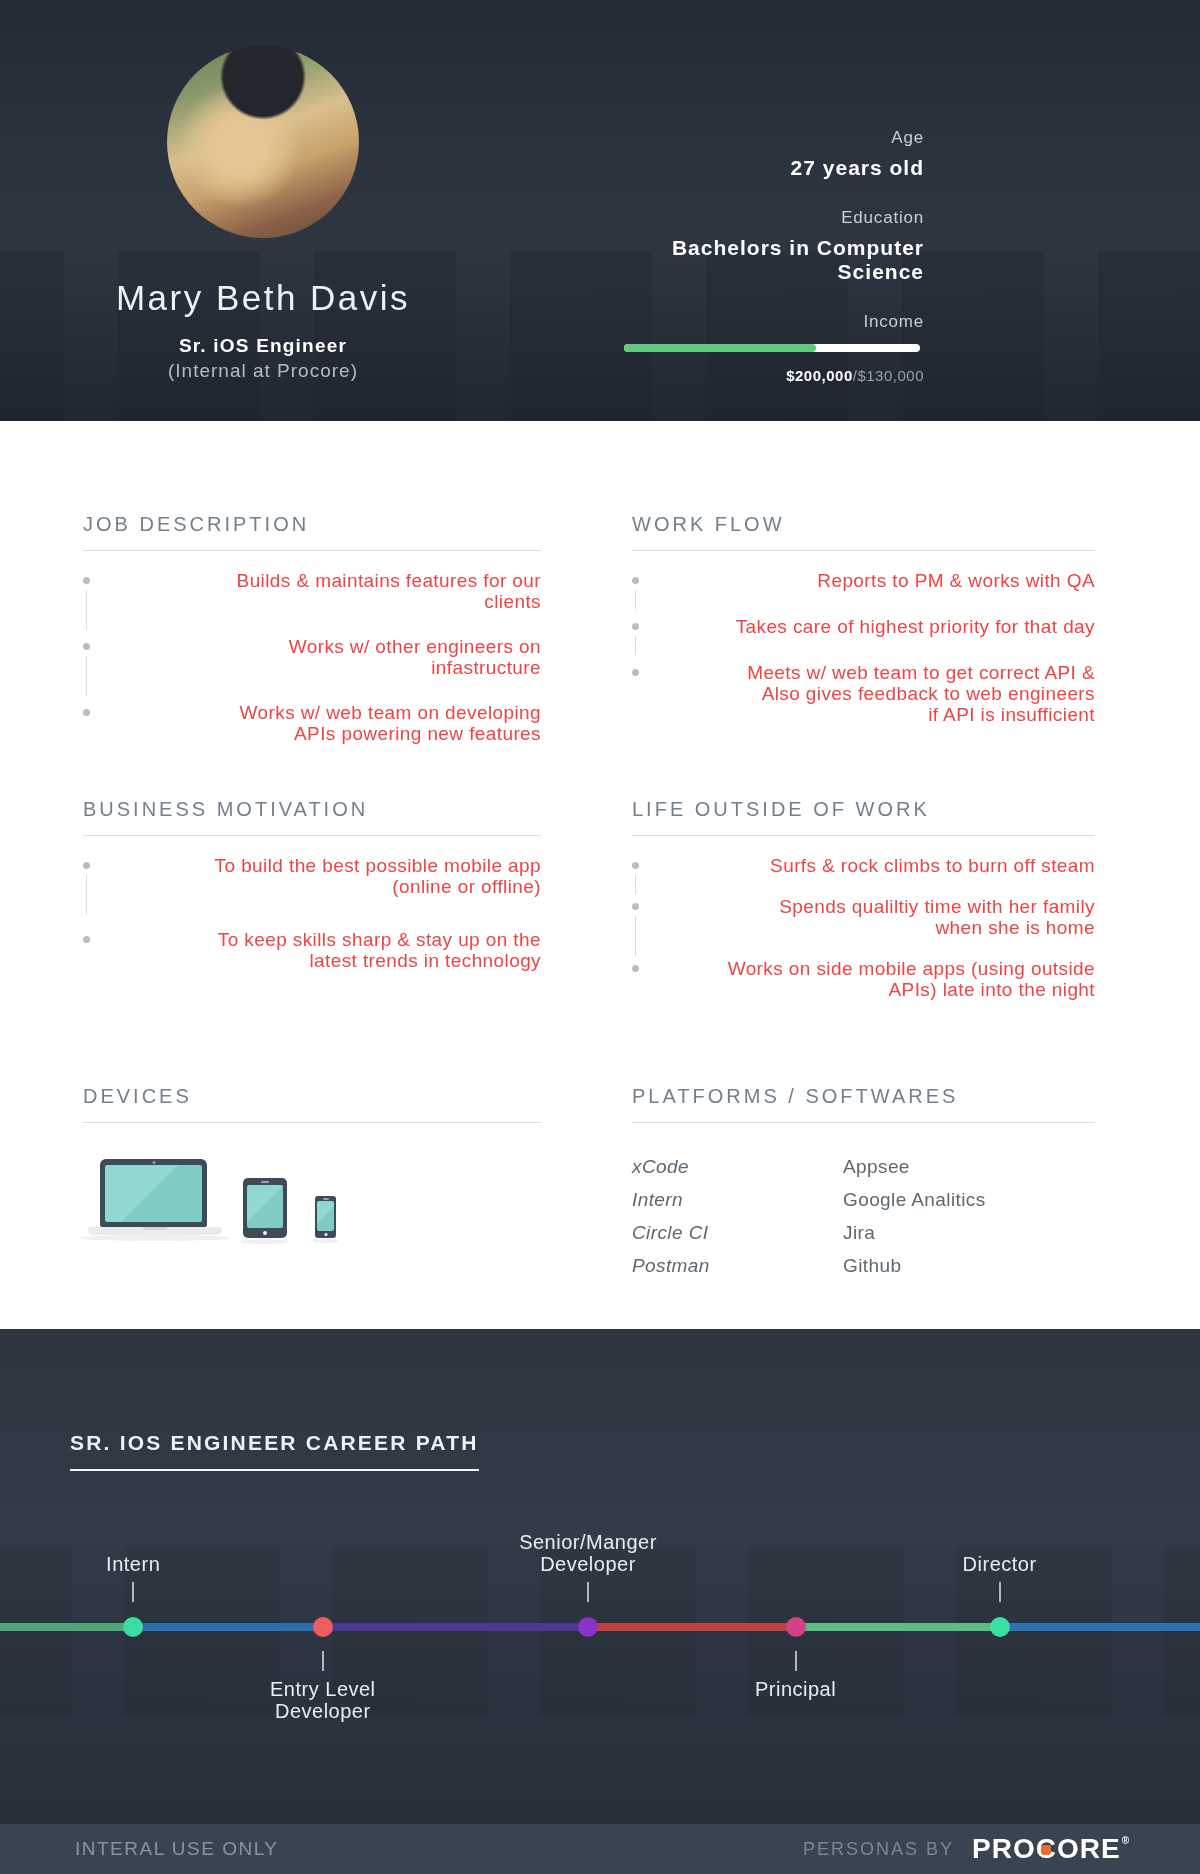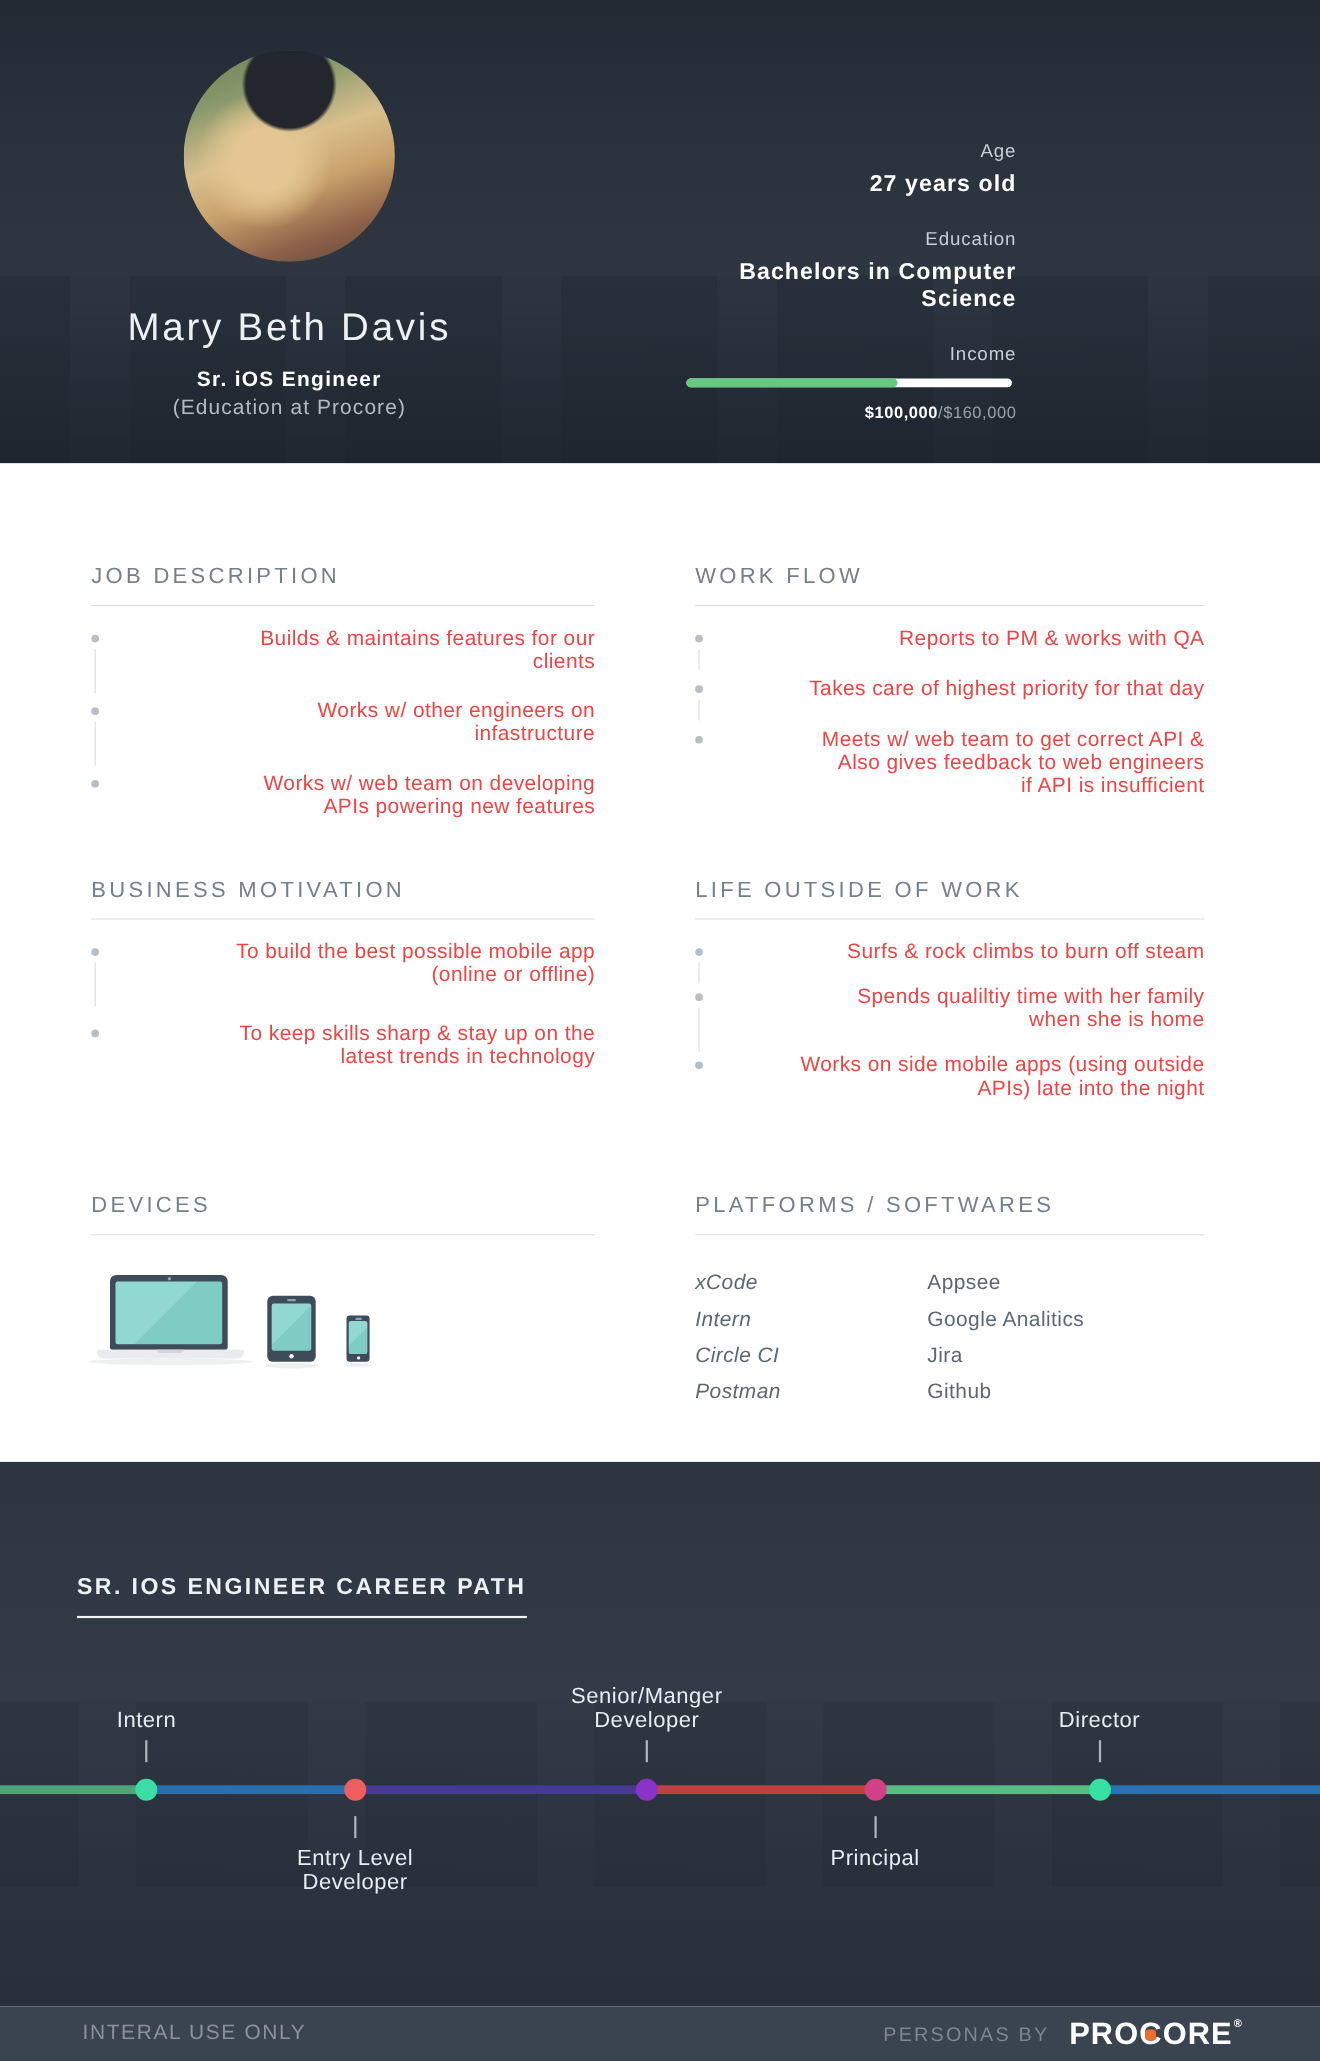--- a/index.html
+++ b/index.html
@@ -107,37 +107,37 @@
 </head>
 <body>
 
 <div class="page">
 
   <div class="header">
     <div class="header-left">
       <div class="avatar"></div>
       <div class="persona-name">Mary Beth Davis</div>
       <div class="persona-role">Sr. iOS Engineer</div>
-      <div class="persona-note">(Education at Procore)</div>
+      <div class="persona-note">(Internal at Procore)</div>
     </div>
     <div class="header-right">
       <div class="hr-group">
         <div class="hr-label">Age</div>
         <div class="hr-value">27 years old</div>
       </div>
       <div class="hr-group">
         <div class="hr-label">Education</div>
         <div class="hr-value">Bachelors in Computer Science</div>
       </div>
       <div class="hr-group g3">
         <div class="hr-label">Income</div>
         <div class="income-bar">
           <div class="income-fill" style="width: 65%; background: rgb(99, 201, 126);"></div>
         </div>
-        <div class="income-text"><span class="income-cur">$100,000</span><span class="income-max">/$160,000</span></div>
+        <div class="income-text"><span class="income-cur">$200,000</span><span class="income-max">/$130,000</span></div>
       </div>
     </div>
   </div>
 
   <div class="section sec-l row1 sec-jd">
     <h2 class="sec-title">JOB DESCRIPTION</h2>
     <div class="sec-divider"></div>
     <ul class="blist">
       <li>Builds &amp; maintains features for our
 clients</li>

